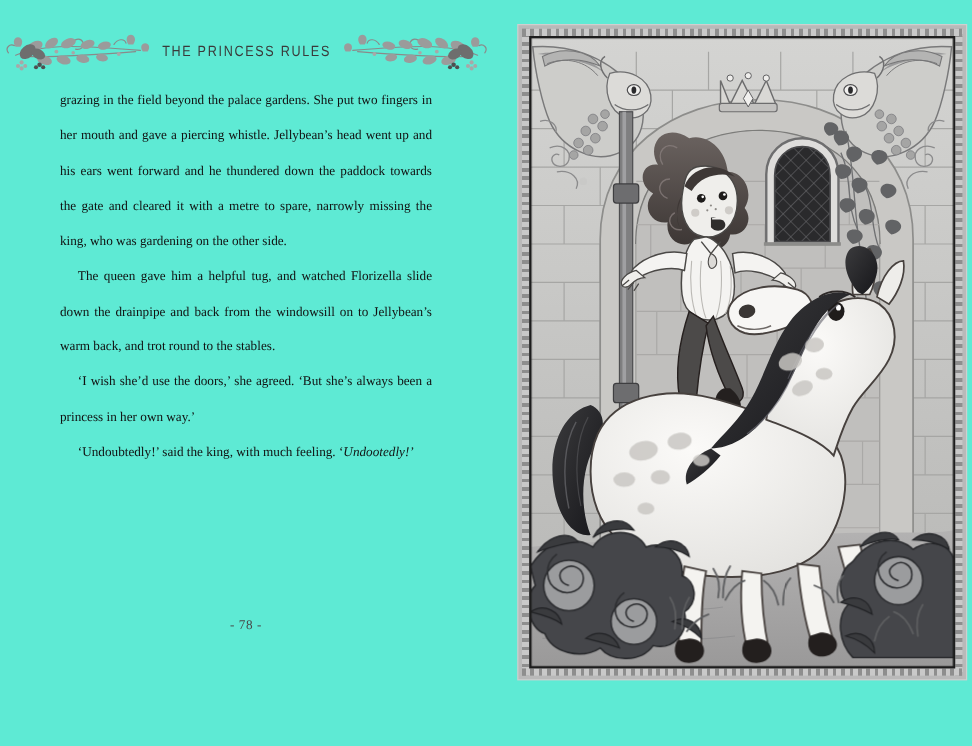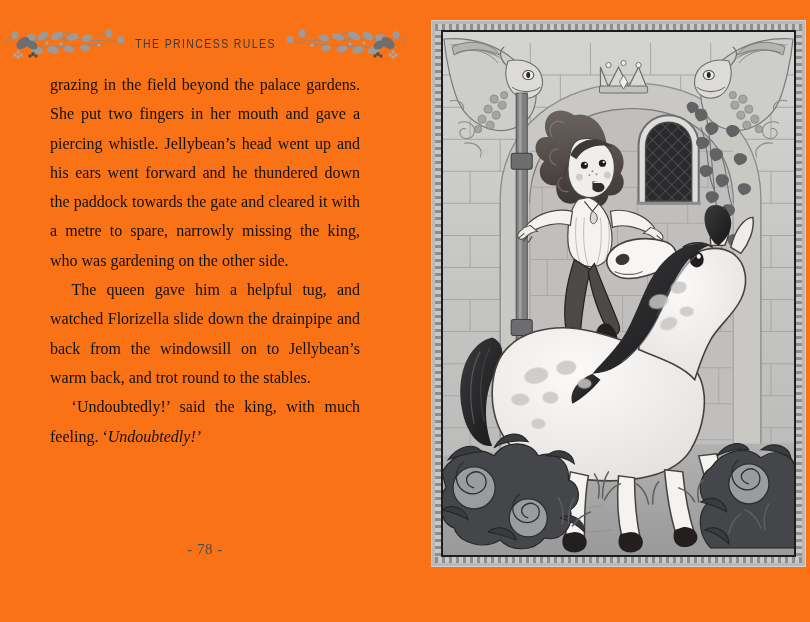--- a/index.html
+++ b/index.html
@@ -2,50 +2,50 @@
 <html><head>
 <meta charset="utf-8">
 <style>
   * { box-sizing: border-box; margin: 0; padding: 0; }
   html, body {
     width: 810px; height: 622px;
     background: #ffffff;
     font-family: "Liberation Serif", serif;
     overflow: hidden;
   }
-  .spread { position: relative; width: 810px; height: 622px; background:#f97316; }
+  .spread { position: relative; width: 810px; height: 622px; background:#5eead4; }
 
   
   .page-left { position:absolute; left:0; top:0; width:410px; height:622px; }
 
   .running-head {
     position:absolute; left:28px; top:22px; width:355px; height:42px;
     display:flex; align-items:center; justify-content:center; gap:6px;
   }
   .rh-title {
     font-family:"Liberation Sans", sans-serif;
     font-size:10.5px; letter-spacing:1.4px; color:#3a3a3a;
     white-space:nowrap; font-weight:400;
     transform: scaleY(1.18);
   }
   .vine { flex:0 0 auto; display:block; }
 
   .body-text {
     position:absolute; left:50px; top:70px; width:310px;
-    font-size:16px; line-height:29.3px; color:#111;
+    font-size:11px; line-height:29.3px; color:#111;
     text-align:justify; text-justify:inter-word;
     -webkit-hyphens:none; hyphens:none;
   }
   .body-text p { margin:0; }
   .body-text p.indent { text-indent:1.35em; }
   .body-text em { font-style:italic; }
 
   .folio {
-    position:absolute; left:0; top:541px; width:410px;
-    text-align:center; font-size:15px; color:#4a4a4a;
+    position:absolute; left:0; top:515px; width:410px;
+    text-align:center; font-size:11px; color:#4a4a4a;
     letter-spacing:0.5px;
   }
 
   
   .page-right { position:absolute; left:410px; top:0; width:400px; height:622px; }
 
   .illo-frame {
     position:absolute; left:22px; top:21px; width:373px; height:545px;
     background:#b9b9b9;
     padding:9px;
@@ -163,21 +163,22 @@
           <circle cx="34" cy="28" r="1.9"></circle>
             <circle cx="31" cy="30" r="1.7"></circle>
           <circle cx="37" cy="30" r="1.7"></circle>
         </g>
       </svg>
     </div>
 
     <div class="body-text">
       <p>grazing in the field beyond the palace gardens. She put two fingers in her mouth and gave a piercing whistle. Jellybean’s head went up and his ears went forward and he thundered down the paddock towards the gate and cleared it with a metre to spare, narrowly missing the king, who was gardening on the other side.</p>
       <p class="indent">The queen gave him a helpful tug, and watched Florizella slide down the drainpipe and back from the windowsill on to Jellybean’s warm back, and trot round to the stables.</p>
-      <p class="indent"><span>‘Undoubtedly!’ said the king, with much feeling. ‘</span><em>Undoubtedly!’</em></p>
+      <p class="indent">‘I wish she’d use the doors,’ she agreed. ‘But she’s always been a princess in her own way.’</p>
+      <p class="indent"><span>‘Undoubtedly!’ said the king, with much feeling. ‘</span><em>Undootedly!’</em></p>
     </div>
 
     <div class="folio">- 78 -</div>
   </div>
 
   <div class="page-right">
     <div class="illo-frame">
       <div class="illo-inner">
 
         <svg class="illo-svg" viewBox="0 0 352 524" preserveAspectRatio="none">

